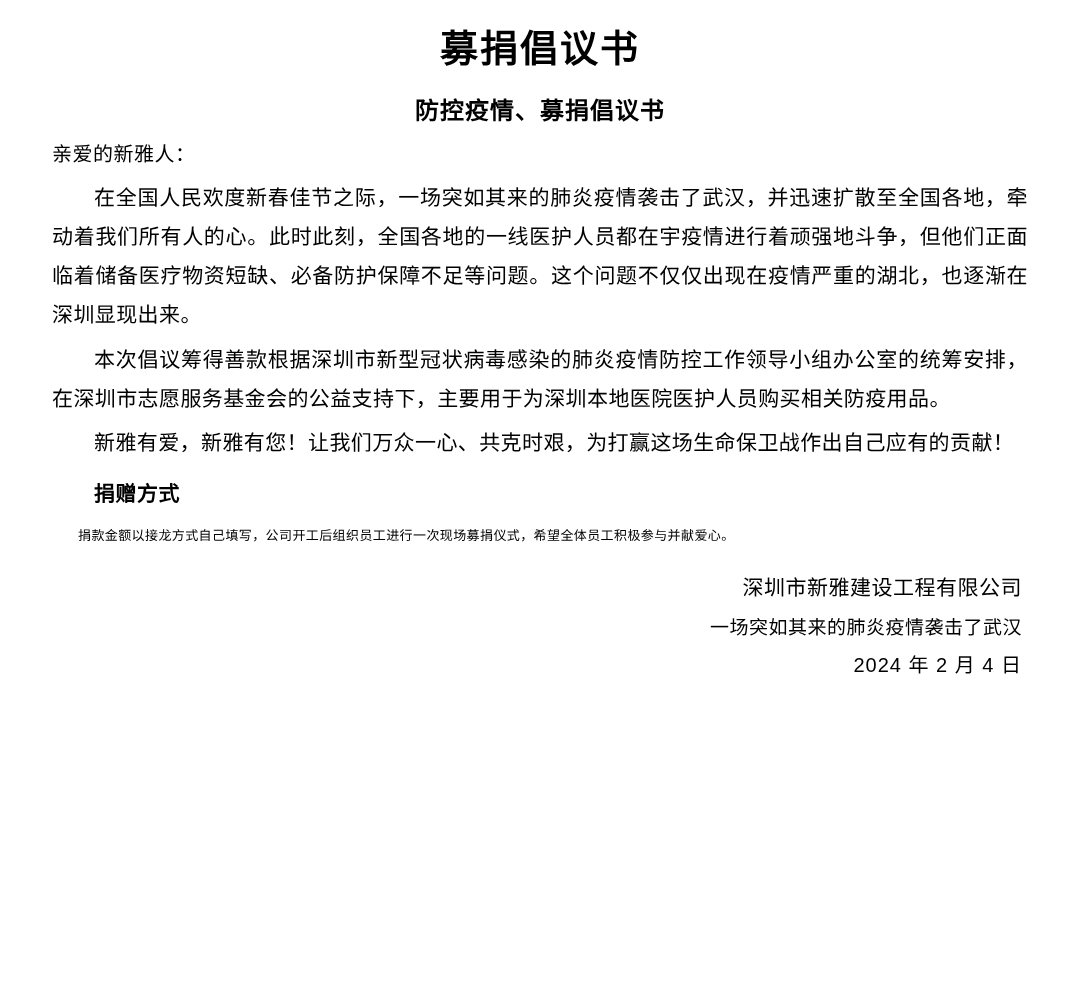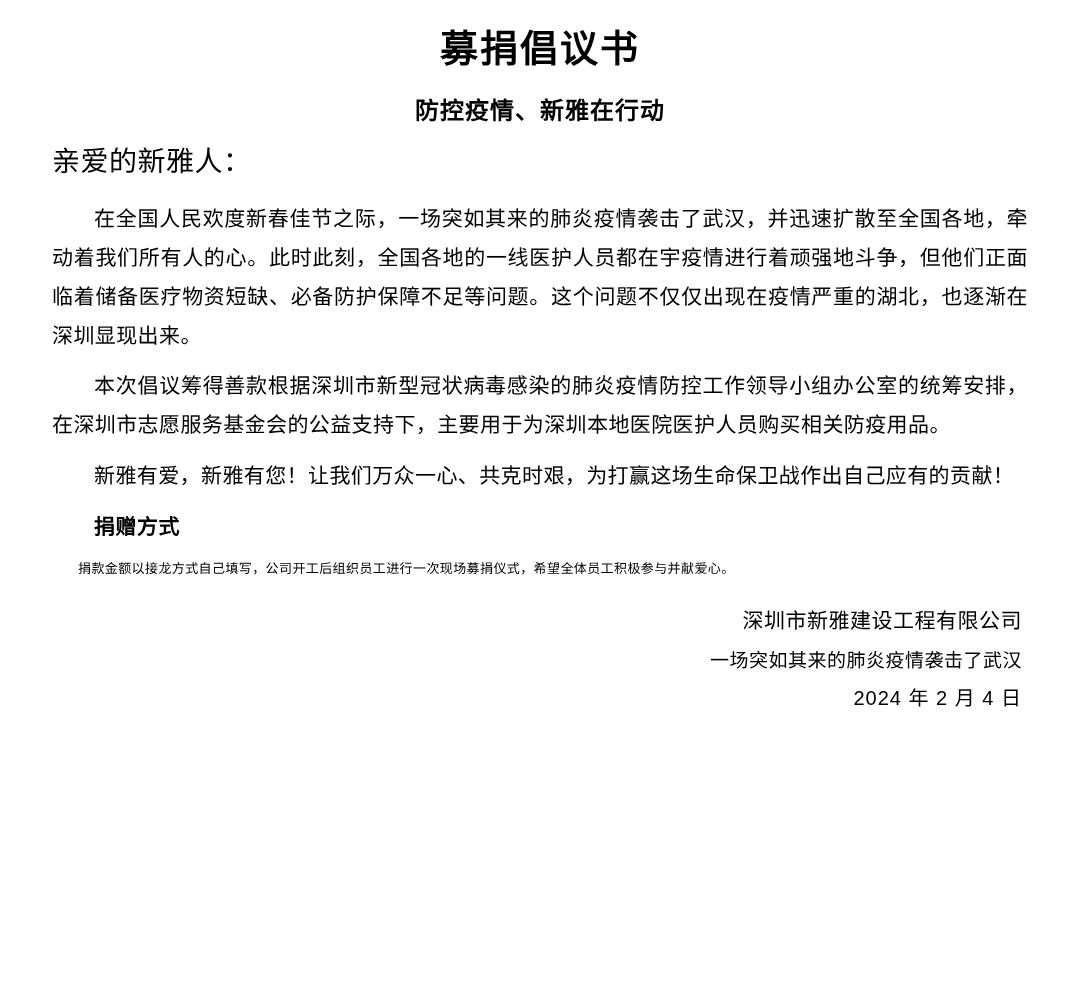--- a/index.html
+++ b/index.html
@@ -34,31 +34,31 @@
   }
   .doc-subtitle {
     text-align: center;
     font-size: 24px;
     font-weight: bold;
     letter-spacing: 1px;
     margin: 16px 0 10px 0;
     font-family: "Liberation Sans", "DejaVu Sans", sans-serif;
   }
   .salutation {
-    font-size: 28px;
+    font-size: 20px;
     line-height: 1.85;
     margin: 6px 0 0 0;
     letter-spacing: 0.5px;
     font-family: "Liberation Sans", "DejaVu Sans", sans-serif;
   }
   .para {
     font-size: 21px;
     line-height: 1.85;
     text-indent: 2em;
-    margin: 12px 0 0 0;
+    margin: 6px 0 0 0;
     text-align: justify;
     text-justify: inter-ideograph;
     letter-spacing: 0.4px;
     font-family: "Liberation Sans", "DejaVu Sans", sans-serif;
   }
   .section-heading {
     font-size: 21px;
     font-weight: bold;
     text-indent: 2em;
     margin: 14px 0 17px 0;
@@ -99,21 +99,21 @@
     font-family: "Liberation Sans", "DejaVu Sans", sans-serif;
   }
 </style>
 </head>
 <body>
 
 <div class="page">
 
   <h1 class="doc-title">募捐倡议书</h1>
 
-  <h2 class="doc-subtitle">防控疫情、新雅在行动</h2>
+  <h2 class="doc-subtitle">防控疫情、募捐倡议书</h2>
 
   <p class="salutation">亲爱的新雅人：</p>
 
   <p class="para">在全国人民欢度新春佳节之际，一场突如其来的肺炎疫情袭击了武汉，并迅速扩散至全国各地，牵动着我们所有人的心。此时此刻，全国各地的一线医护人员都在宇疫情进行着顽强地斗争，但他们正面临着储备医疗物资短缺、必备防护保障不足等问题。这个问题不仅仅出现在疫情严重的湖北，也逐渐在深圳显现出来。</p>
   <p class="para">本次倡议筹得善款根据深圳市新型冠状病毒感染的肺炎疫情防控工作领导小组办公室的统筹安排，在深圳市志愿服务基金会的公益支持下，主要用于为深圳本地医院医护人员购买相关防疫用品。</p>
   <p class="para">新雅有爱，新雅有您！让我们万众一心、共克时艰，为打赢这场生命保卫战作出自己应有的贡献！</p>
 
   <p class="section-heading">捐赠方式</p>
   <p class="para-small">捐款金额以接龙方式自己填写，公司开工后组织员工进行一次现场募捐仪式，希望全体员工积极参与并献爱心。</p>
 

